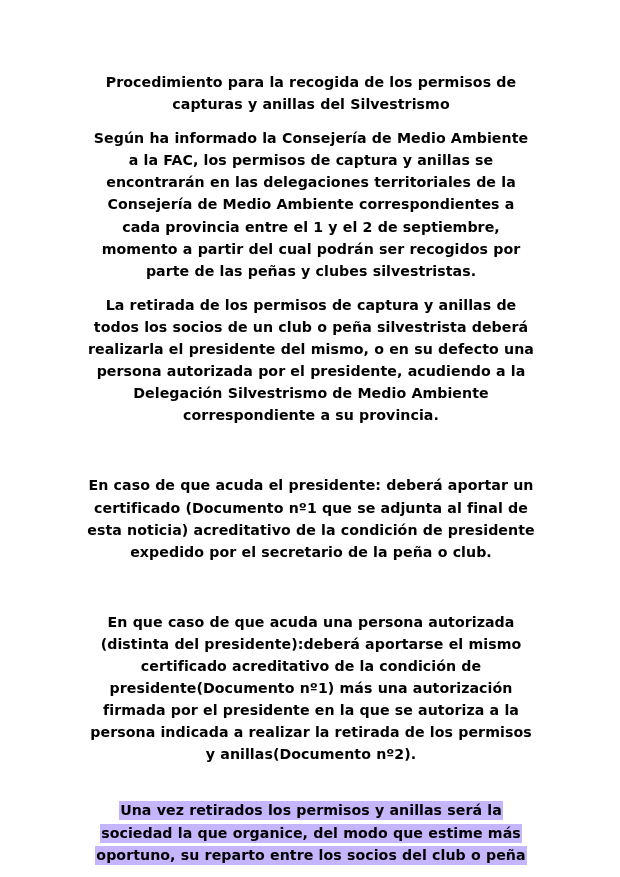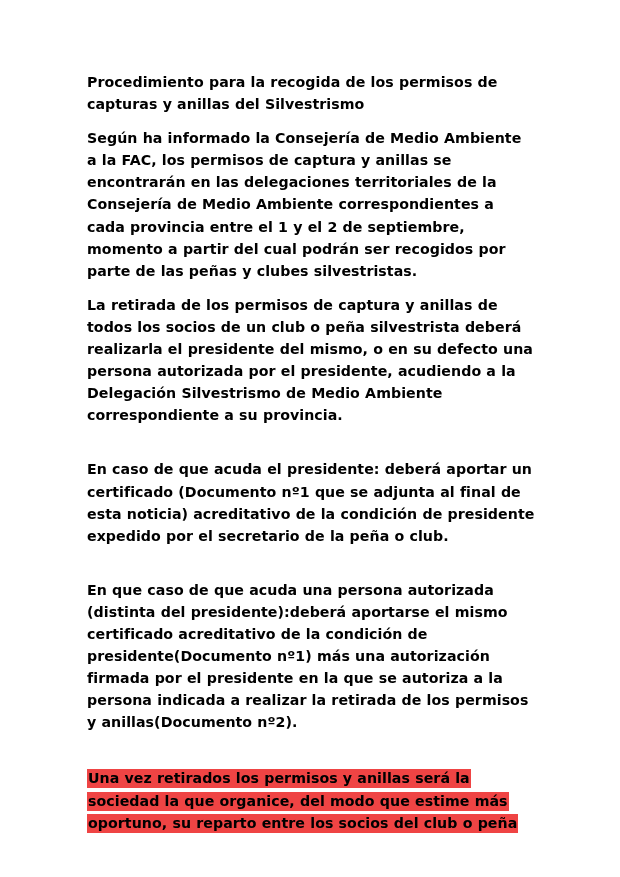--- a/index.html
+++ b/index.html
@@ -26,32 +26,32 @@
     top: 71px;
     width: 448px;
   }
   .para {
     font-size: 14.2px;
     line-height: 22.1px;
     color: #000000;
     font-weight: 600;
     letter-spacing: 0.05px;
     margin: 0 0 12px 0;
-    text-align: left;
+    text-align: center;
     word-spacing: 0.2px;
   }
   .para.gap-before {
-    margin-top: 32px;
+    margin-top: 48px;
   }
   .para.highlighted {
     margin-top: 34px;
     margin-bottom: 0;
   }
   .para.highlighted .hl {
-    background-color: #ef4444;
+    background-color: #c4b5fd;
     box-decoration-break: clone;
     -webkit-box-decoration-break: clone;
     padding: 1px 1px 2px 1px;
   }
 </style>
 </head>
 <body>
 
 <div class="page">
   <div class="doc-body">

